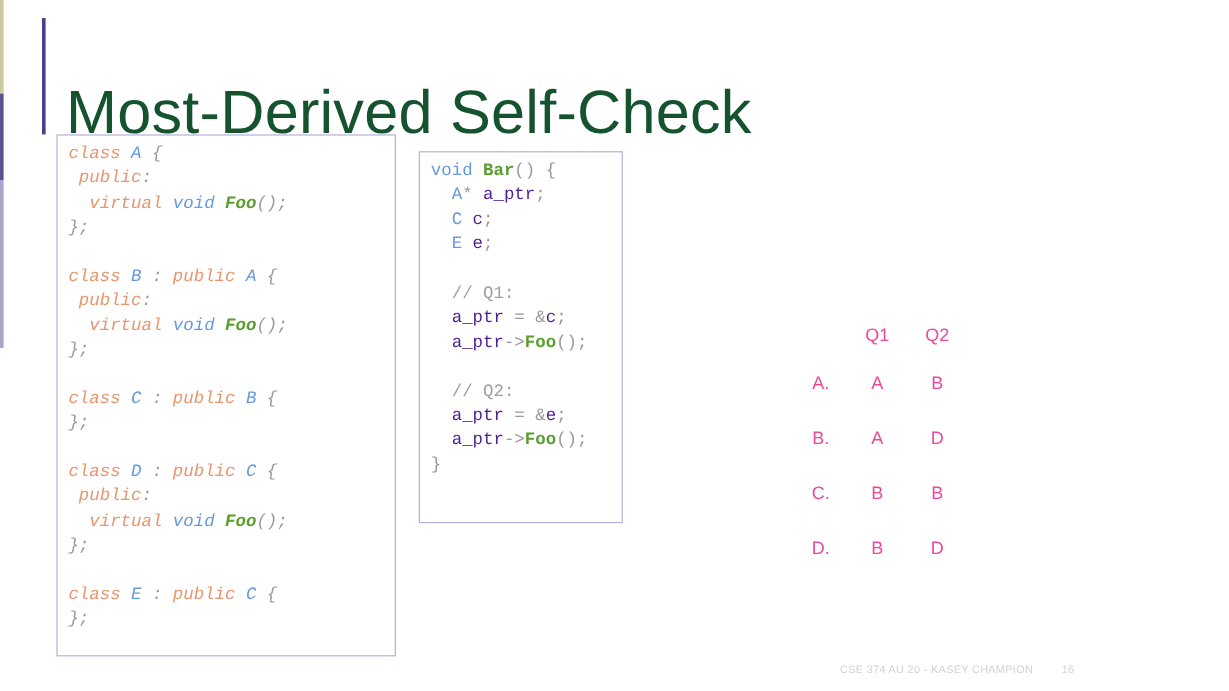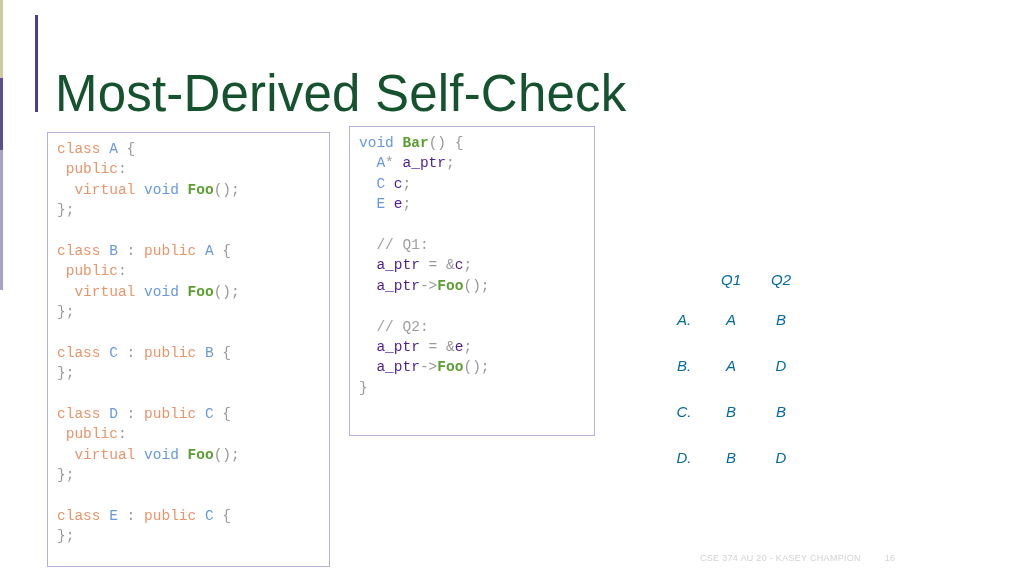--- a/index.html
+++ b/index.html
@@ -60,29 +60,30 @@
     box-sizing: border-box;
     font-family: "Liberation Mono", "DejaVu Sans Mono", monospace;
     font-size: 14.5px;
     line-height: 20.4px;
     color: #808080;
     white-space: pre;
     overflow: hidden;
   }
   #code-box-classes {
     left: 47px;
-    top: 132px;
+    top: 112px;
     width: 283px;
     height: 435px;
     padding: 6px 0 0 9px;
+    font-style: italic;
   }
   #code-box-bar {
     left: 349px;
     top: 126px;
-    width: 246px;
+    width: 170px;
     height: 310px;
     padding: 6px 0 0 9px;
   }
   .code-line { height: 20.4px; }
 
   
   .tk-key  { color: #e8956b; }   
   .tk-type { color: #6699dd; }   
   .tk-fn   { color: #5a9e2f; font-weight: bold; }  
   .tk-var  { color: #4c1d95; }   
@@ -97,22 +98,21 @@
     color: #3f3572;
     font-size: 15px;
   }
   #answer-table table { border-collapse: collapse; }
   #answer-table td, #answer-table th {
     font-weight: 400;
     text-align: center;
     padding: 0;
     height: 46px;
     vertical-align: middle;
-    color: #0369a1;
-    font-style: italic;
+    color: #ec4899;
   }
   #answer-table th { height: 34px; }
   .col-label { width: 44px; text-align: left; padding-left: 2px !important; }
   .col-q1 { width: 50px; }
   .col-q2 { width: 50px; }
 
   
   #footer {
     position: absolute;
     left: 700px;

